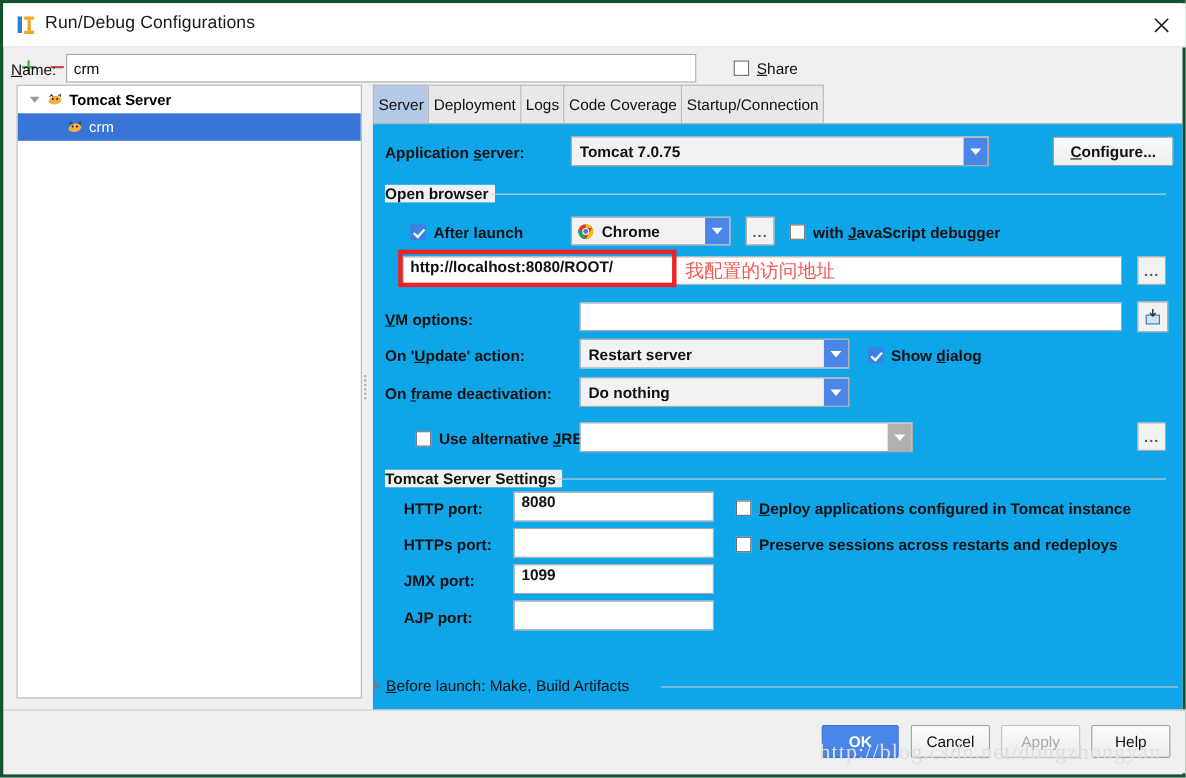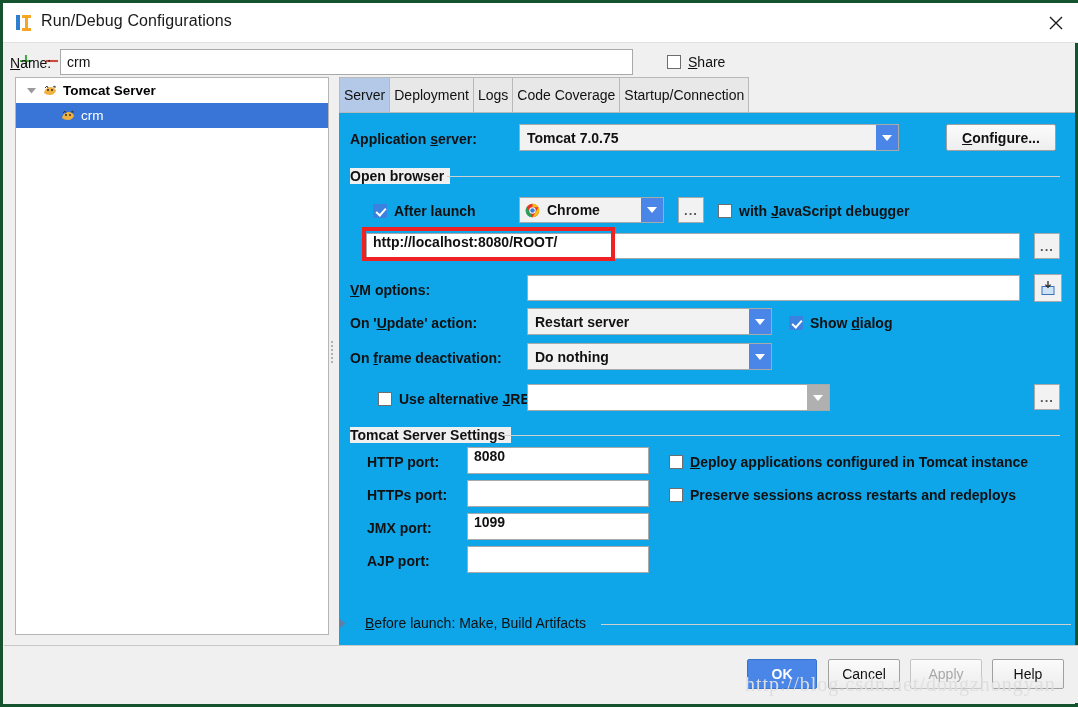--- a/index.html
+++ b/index.html
@@ -172,20 +172,21 @@
     border-top: 6px solid #ffffff;
   }
   .btn {
     position: absolute;
     background: linear-gradient(#fbfbfb, #eeeeee);
     border: 1px solid #a0a0a0;
     border-radius: 2px;
     display: flex; align-items: center; justify-content: center;
     font-size: 14px; color: #111;
     cursor: pointer;
+    margin-left: 11px;
   }
   .ellipsis-btn {
     position: absolute;
     background: #f2f2f2;
     border: 1px solid #a9a9a9;
     display: flex; align-items: center; justify-content: center;
     font-size: 13px; color: #555;
     cursor: pointer;
     letter-spacing: 1px;
   }
@@ -279,21 +280,21 @@
     font-family: "Liberation Serif", serif;
     font-size: 20px;
     color: #dedede;
     letter-spacing: 1px;
     white-space: nowrap;
     z-index: 6;
     pointer-events: none;
   }
   .before-launch {
     position: absolute; left: 336px; top: 612px;
-    display: flex; align-items: center; gap: 18px;
+    display: flex; align-items: center; gap: 4px;
     font-size: 14px; color: #111;
     cursor: pointer;
   }
   .bl-line {
     position: absolute; left: 598px; top: 621px;
     width: 470px; height: 1px; background: #cfcfcf;
   }
 </style>
 </head>
 <body>
@@ -531,20 +532,21 @@
     <span>
       <svg width="8" height="9" viewBox="0 0 8 9">
           <path d="M1 0 L6.5 4.5 L1 9 Z" fill="#5c7fa8"></path>
         </svg>
     </span>
     <span><u>B</u>efore launch: Make, Build Artifacts</span>
   </div>
   <div class="bl-line"></div>
 
   <div class="annot-box"></div>
+  <div class="annot-text">我配置的访问地址</div>
 
   <div class="bottombar">
     <div class="bb-btn primary" style="left:743px; width:70px;">OK</div>
     <div class="bb-btn" style="left:824px; width:72px;">Cancel</div>
     <div class="bb-btn disabled" style="left:906px; width:72px;">Apply</div>
     <div class="bb-btn" style="left:988px; width:72px;">Help</div>
   </div>
   <div class="watermark">http://blog.csdn.net/dongzhongyan</div>
 
 </div>

